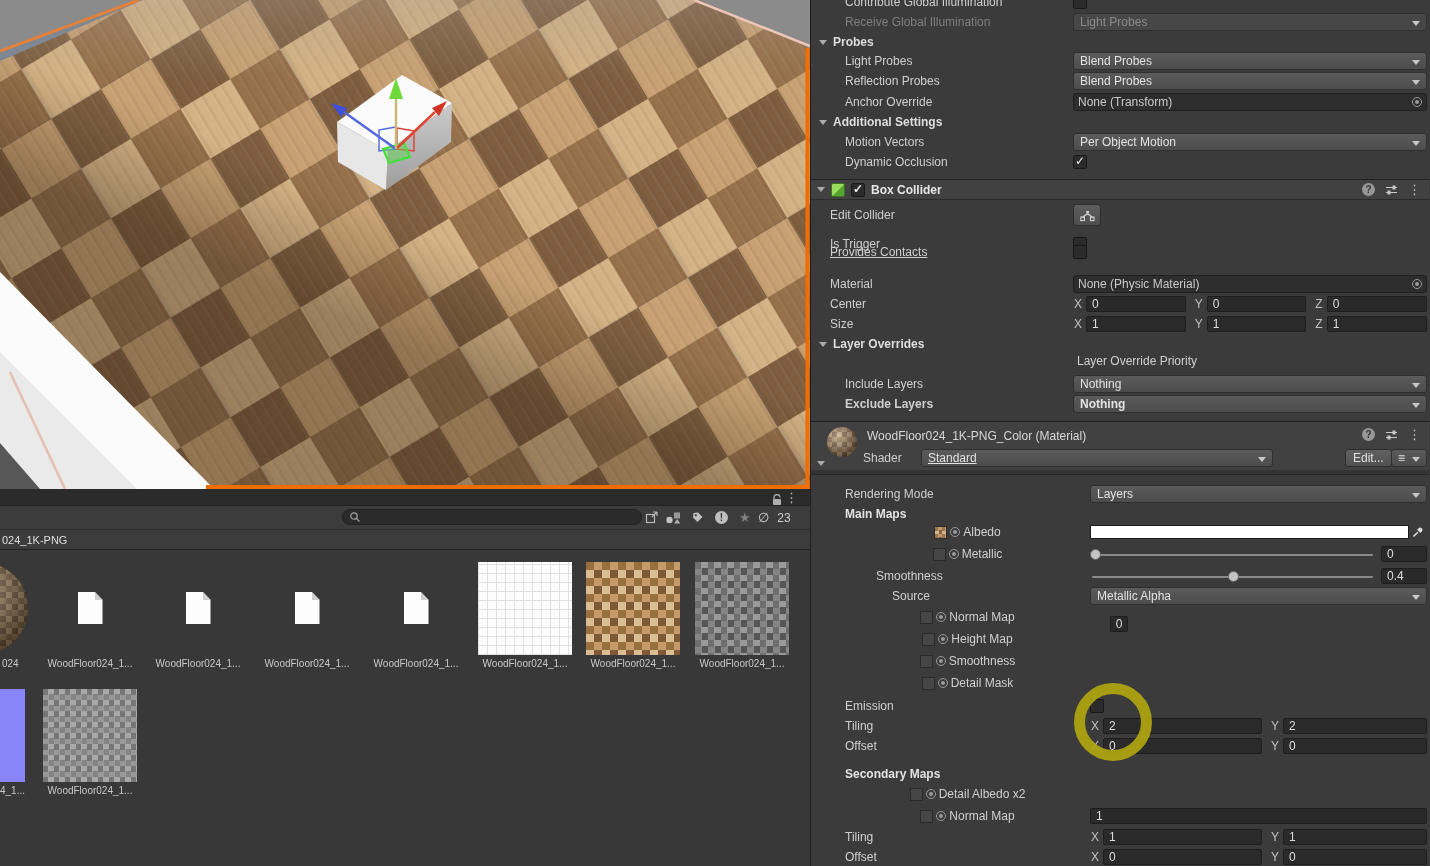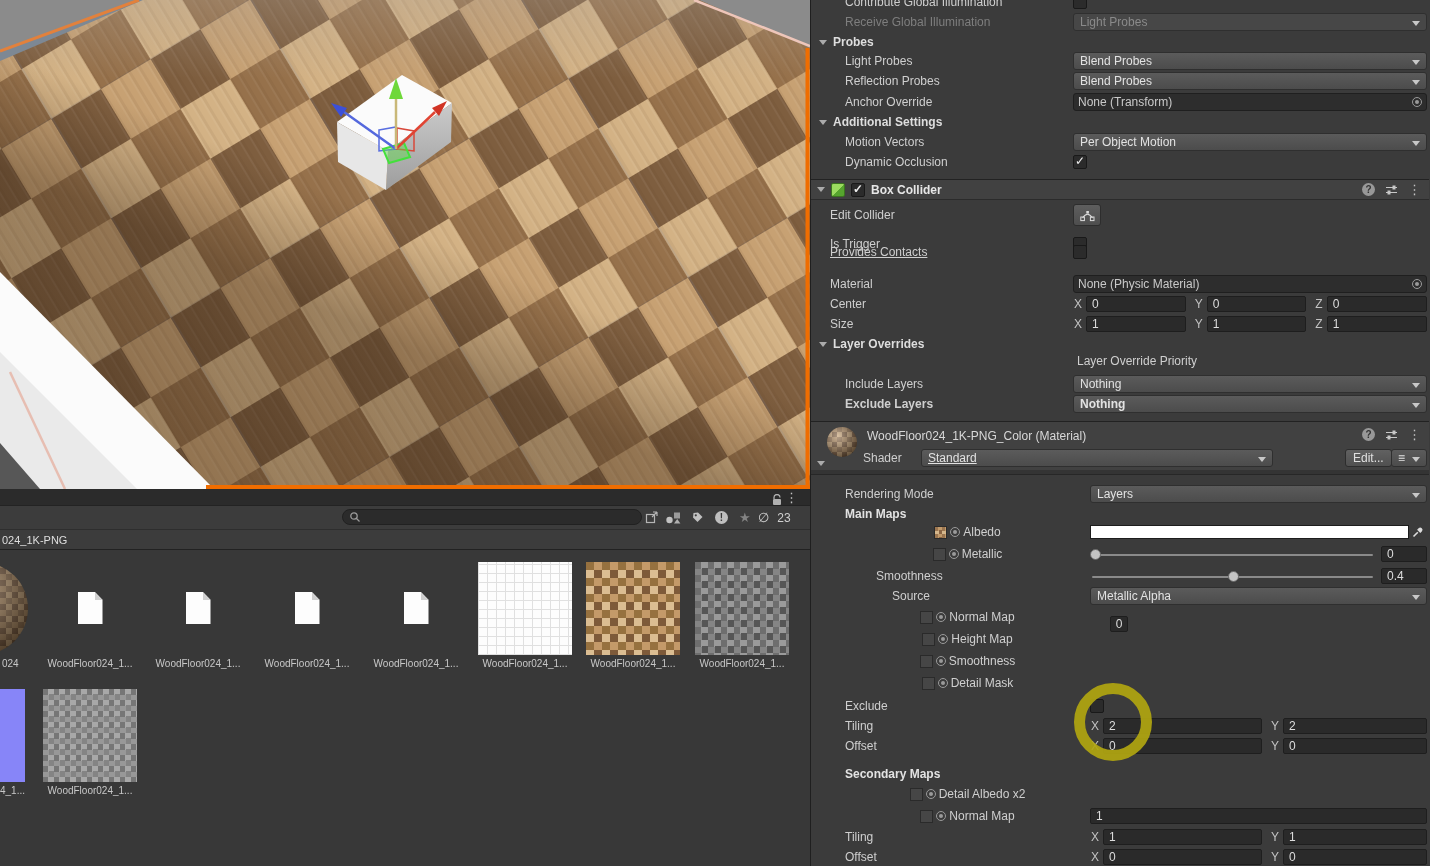--- a/index.html
+++ b/index.html
@@ -569,21 +569,21 @@
       </div>
     </div>
     <div class="irow mm" style="top:673px;">
       <div class="maplbl">
         <span class="mthumb"></span>
         <span class="tgt"></span>
         <span>Detail Mask</span>
       </div>
     </div>
     <div class="irow mm" style="top:696px;">
-      <div class="lbl">Exclude</div>
+      <div class="lbl">Emission</div>
       <div class="ctl">
           <div class="cb"></div>
         </div>
     </div>
     <div class="irow mm" style="top:716px;">
       <div class="lbl">Tiling</div>
       <div class="ctl">
         <div class="tg2a">
             <span class="ax">X</span>
             <div class="num">2</div>

